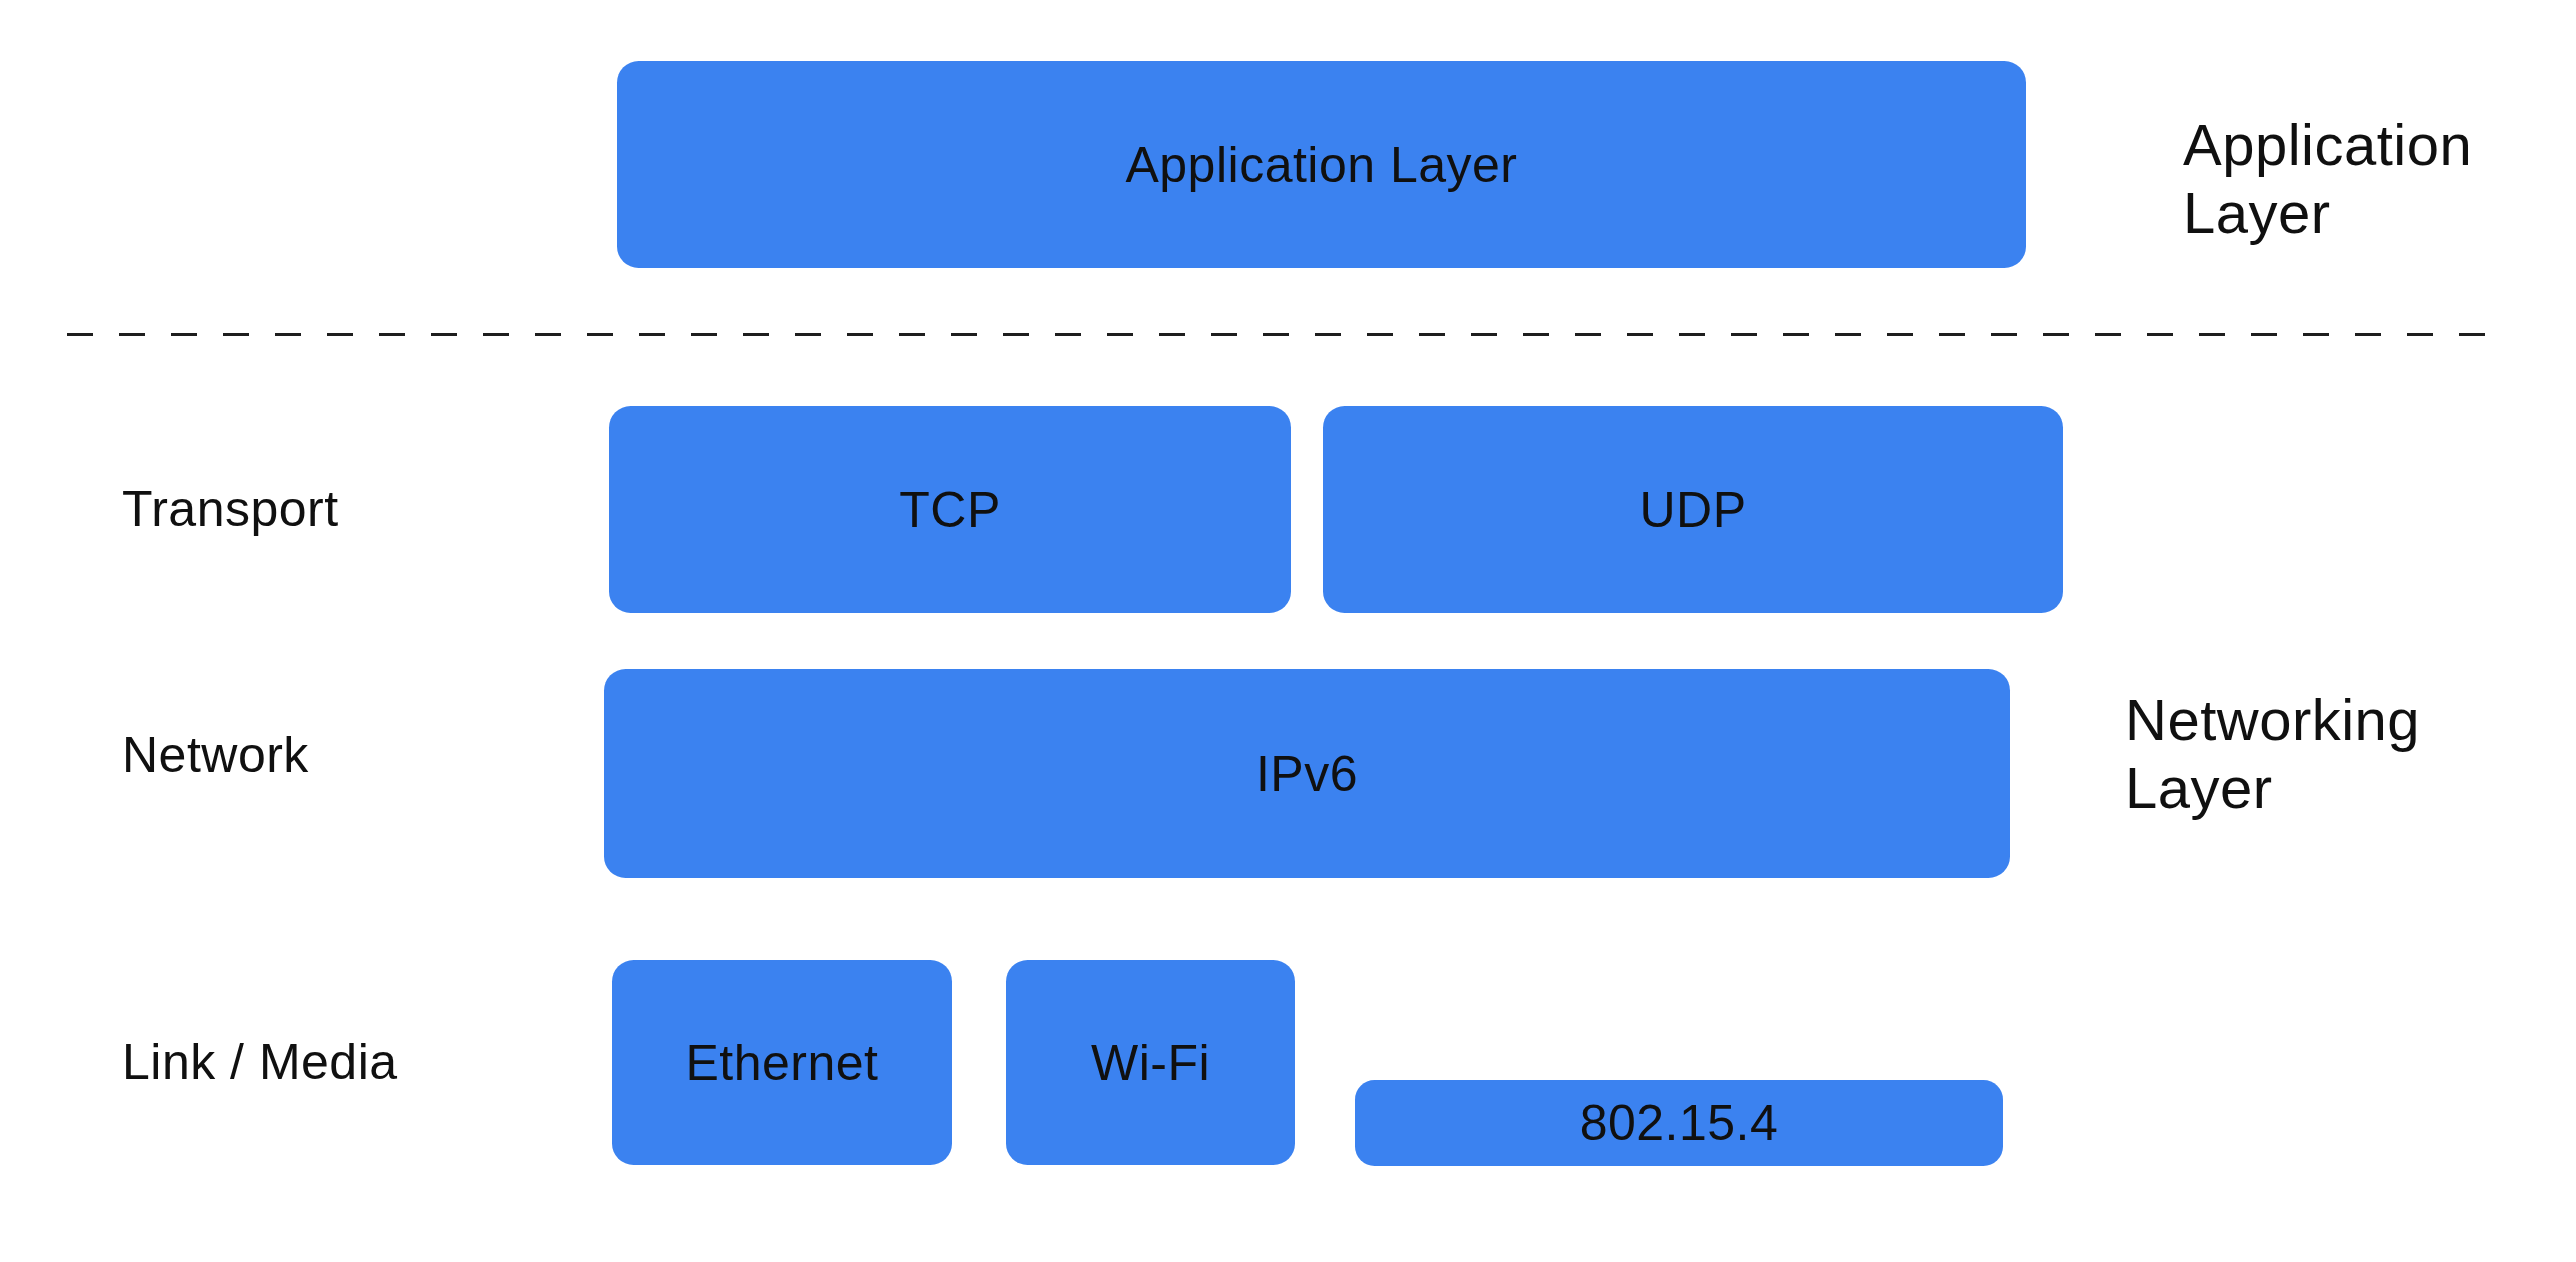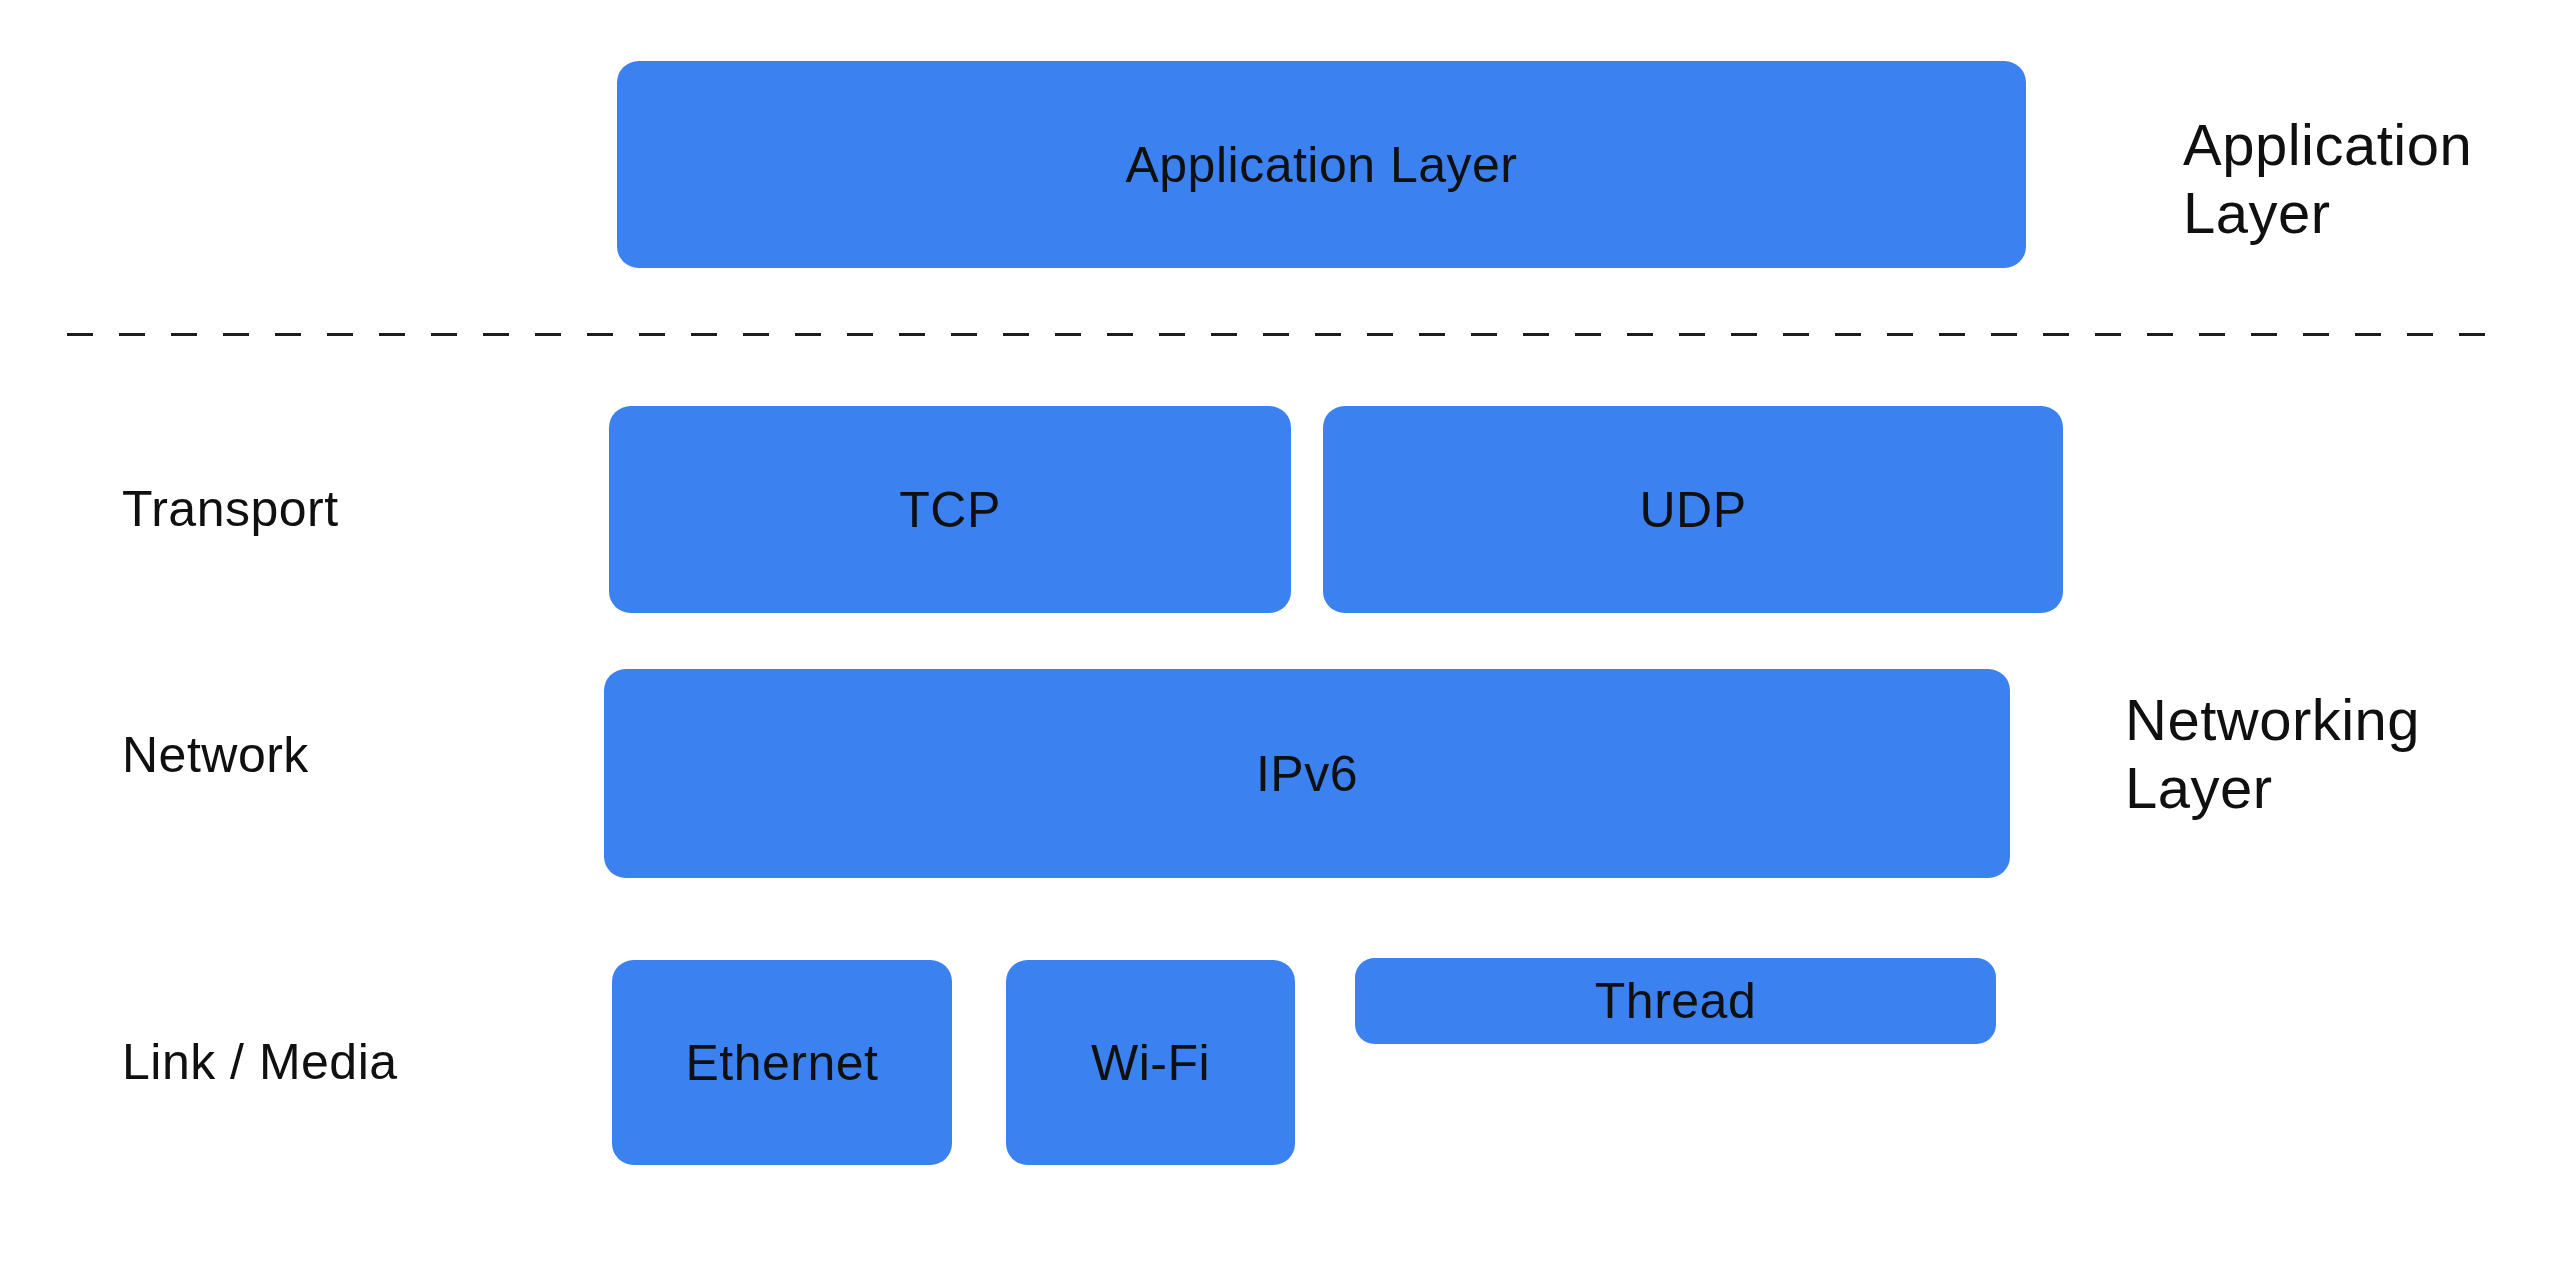--- a/index.html
+++ b/index.html
@@ -115,19 +115,19 @@
   <div class="row-label lbl-linkmedia">Link / Media</div>
 
   <div class="box box-eth">
     <span>Ethernet</span>
   </div>
 
   <div class="box box-wifi">
     <span>Wi-Fi</span>
   </div>
 
-  <div class="box small box-thread">
-    <span>Thread</span>
+
+  <div class="box small box-p802">
+    <span>802.15.4</span>
   </div>
-
 
 </div>
 
 
 </body></html>

